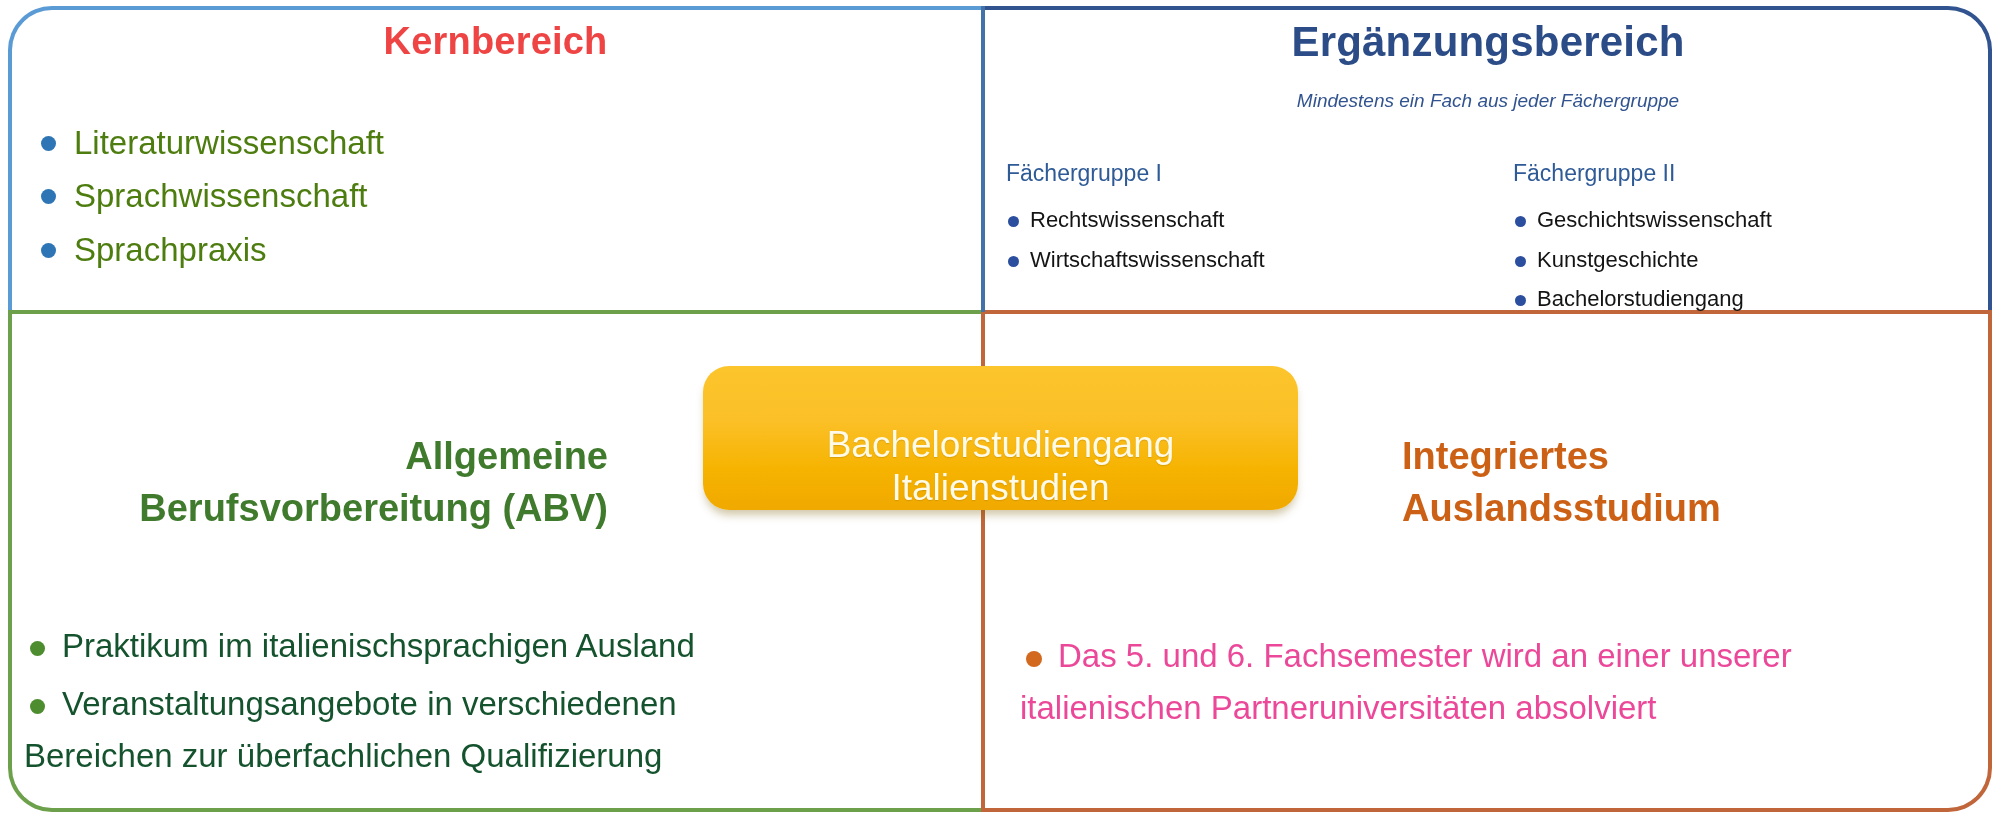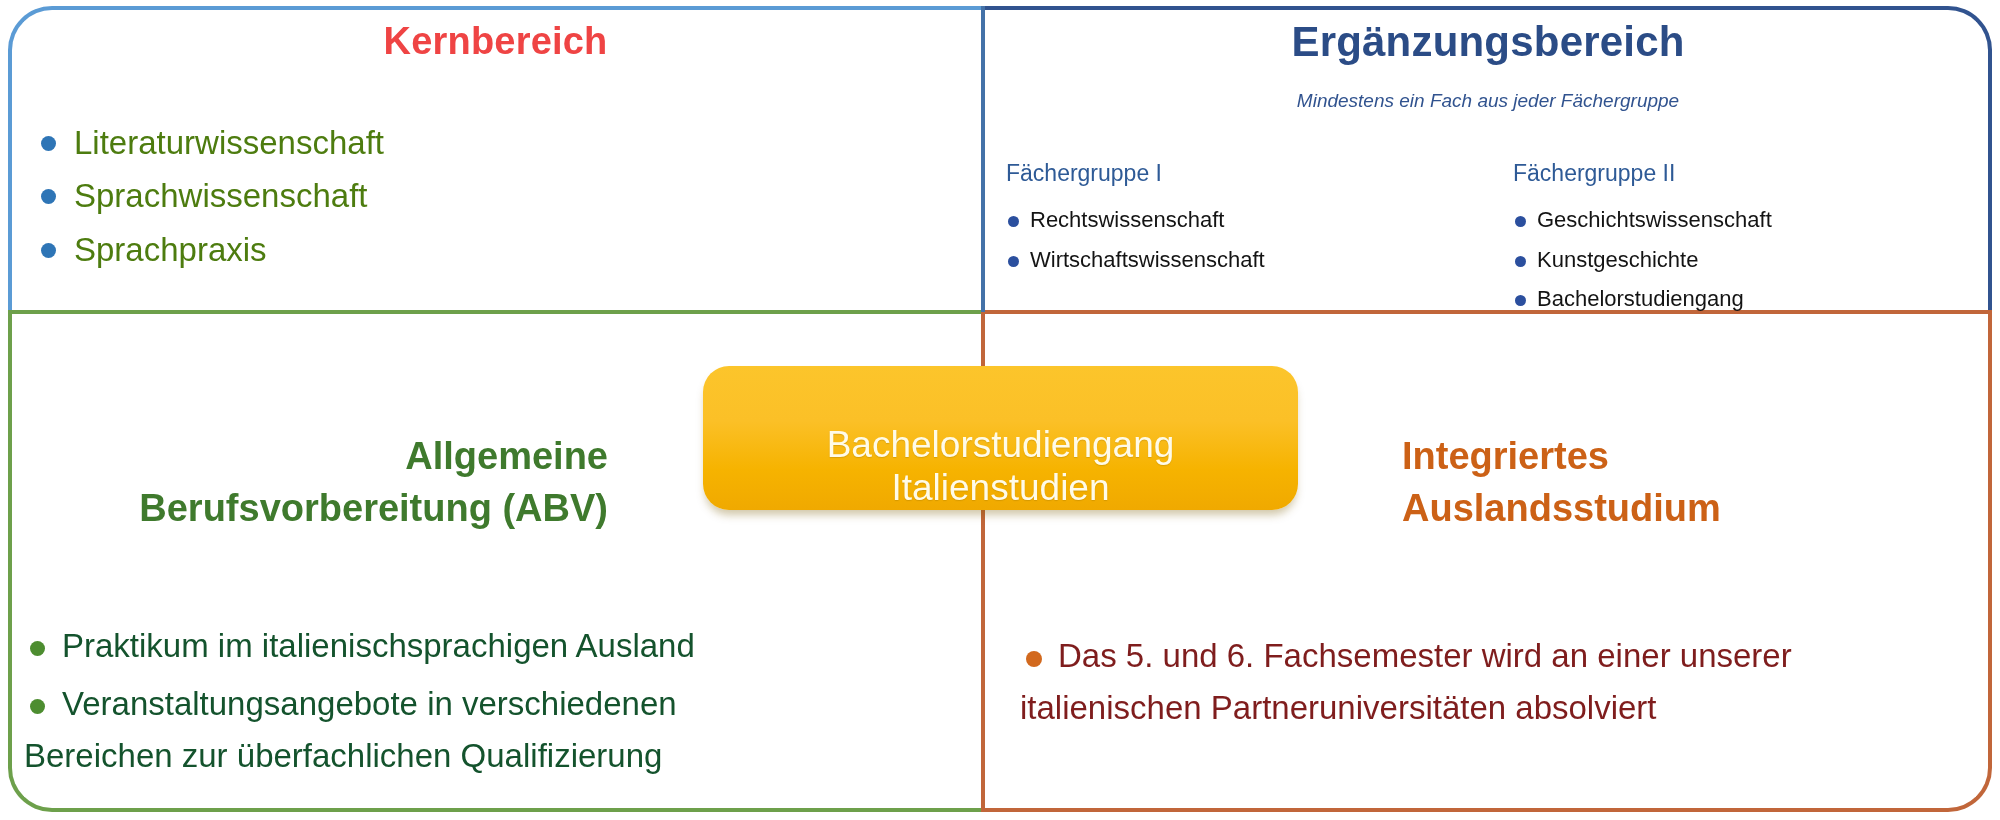--- a/index.html
+++ b/index.html
@@ -208,21 +208,21 @@
   .aus-list {
     position: absolute;
     left: 1010px; top: 630px;
     width: 960px;
     list-style: none; margin: 0; padding: 0;
   }
   .aus-list li {
     position: relative;
     padding-left: 48px;
     font-size: 33px;
-    color: #7f1d1d;
+    color: #ec4899;
     line-height: 1.58;
   }
   .aus-list li .hang { display: block; margin-left: -38px; }
   .aus-list li::before {
     content: "";
     position: absolute;
     left: 16px; top: 21px;
     width: 16px; height: 16px;
     border-radius: 50%;
     background: #d2691e;

